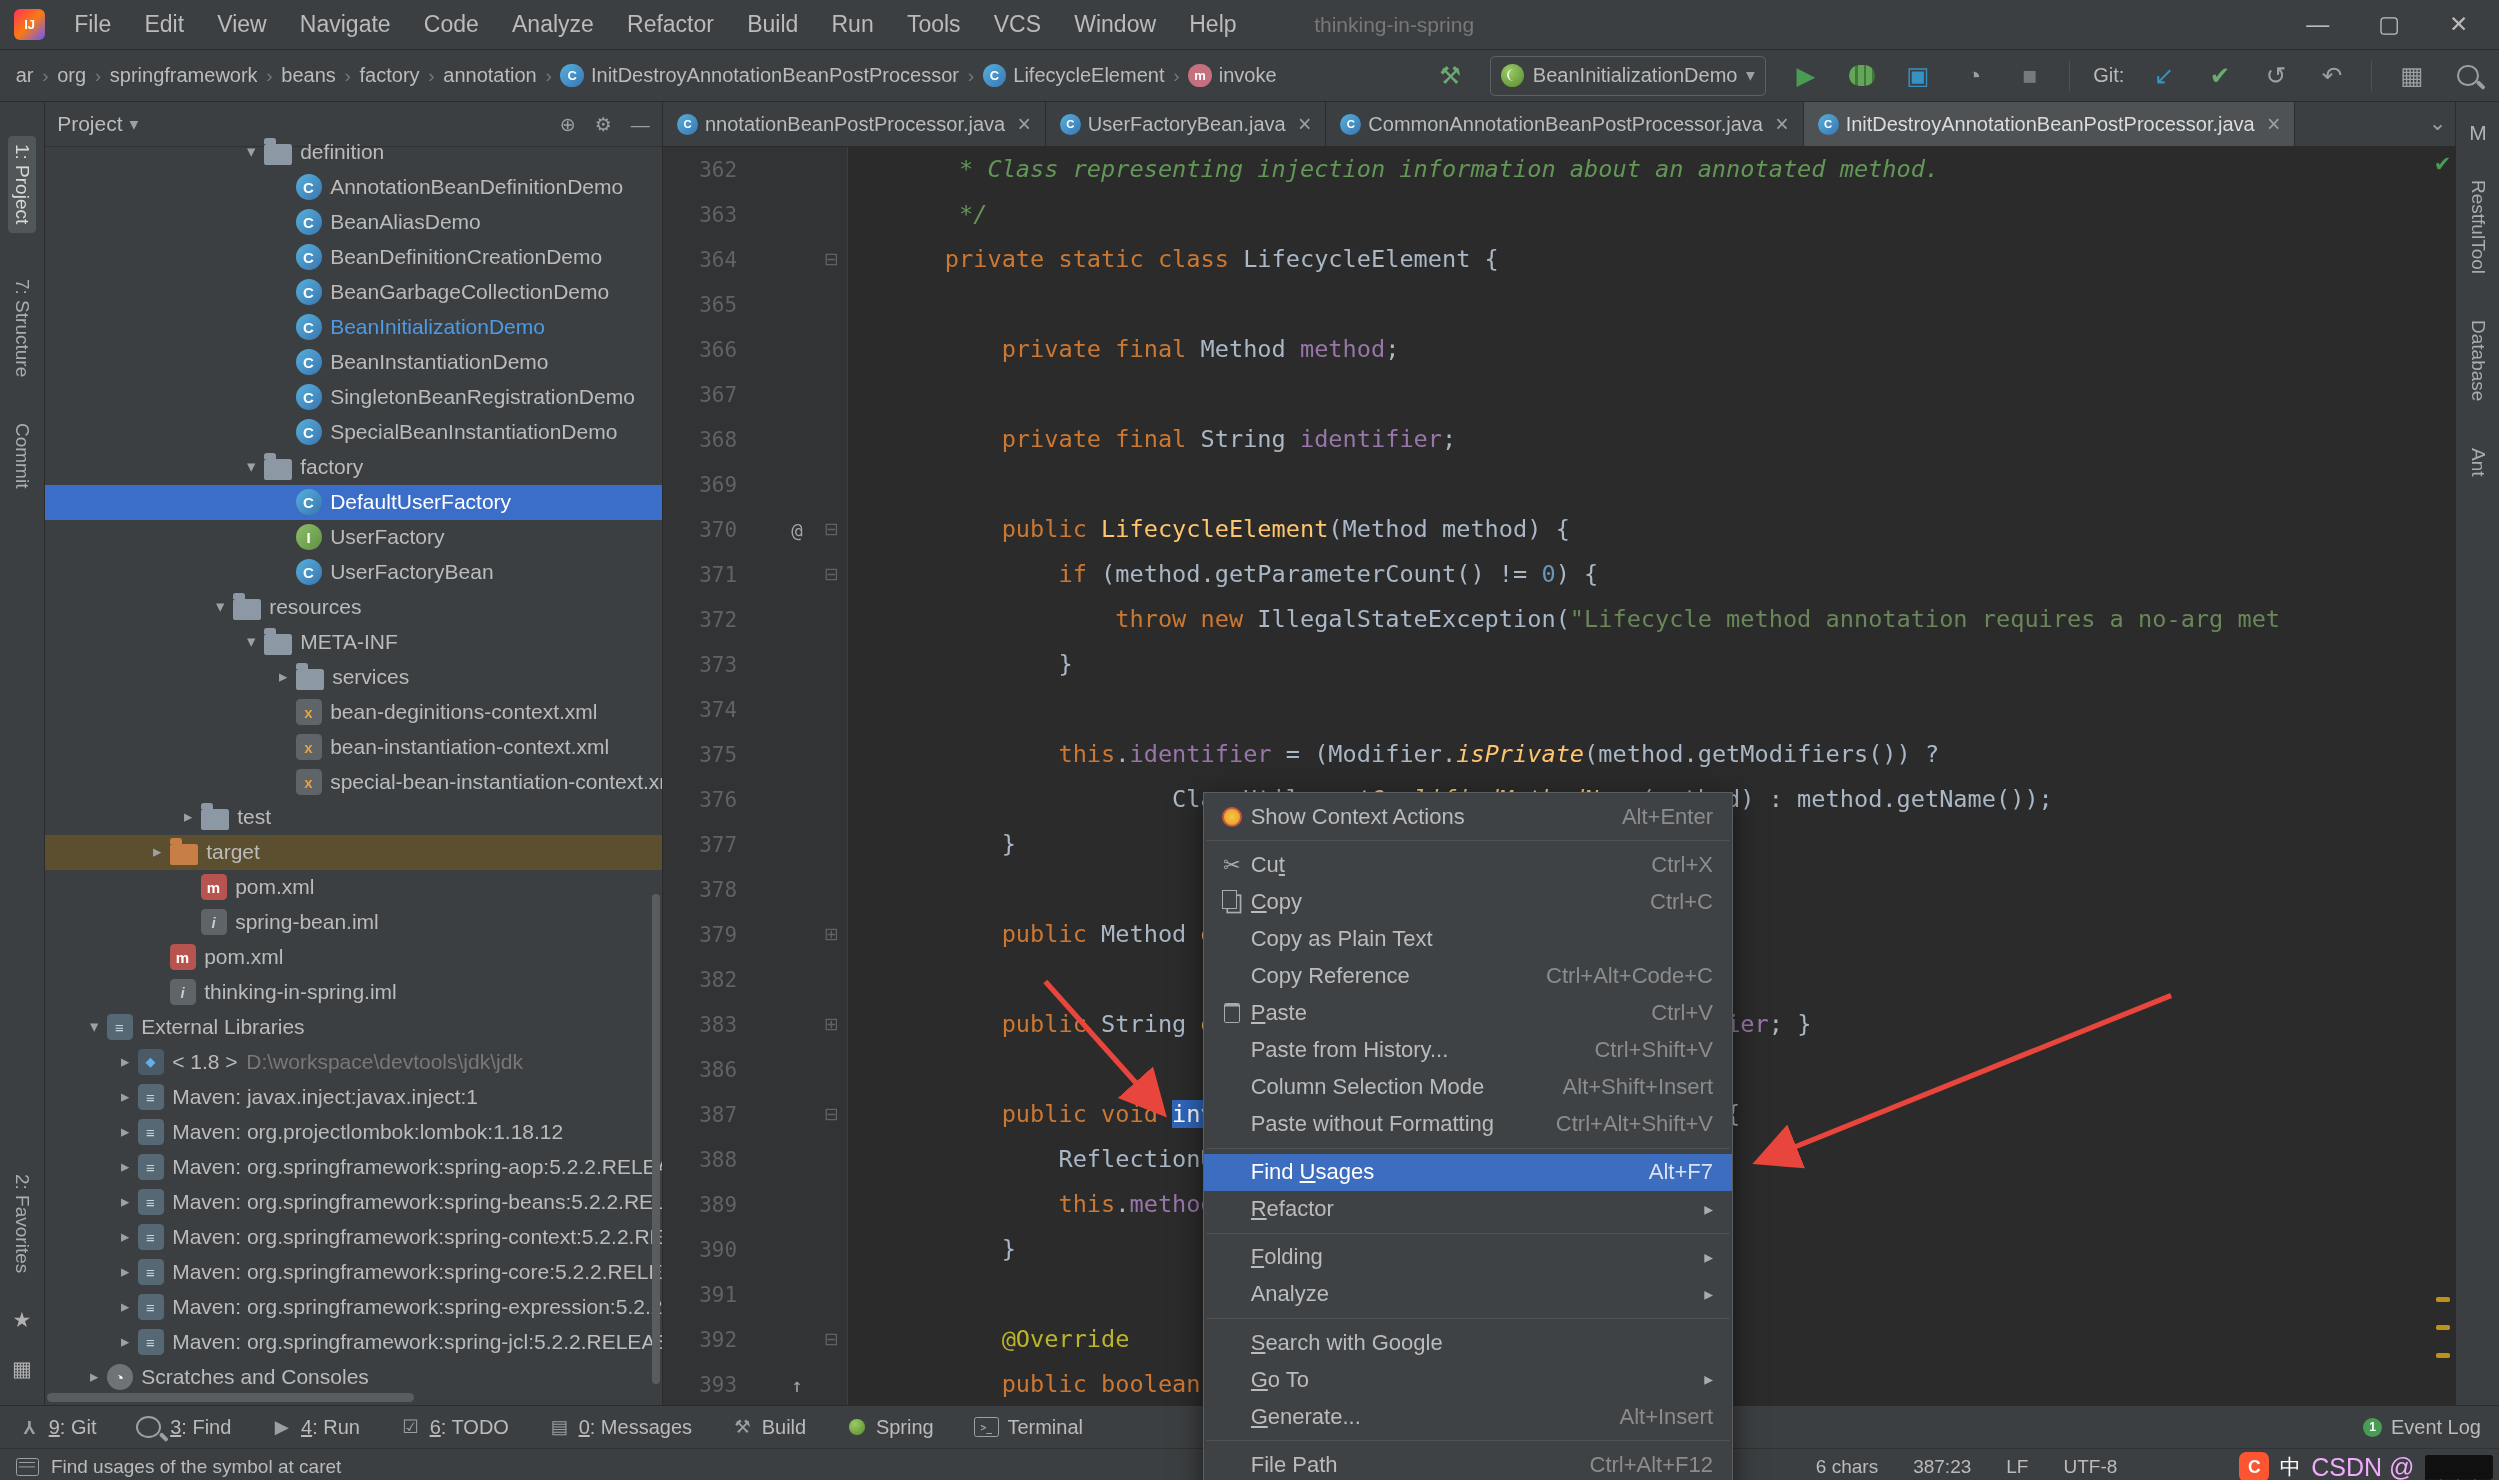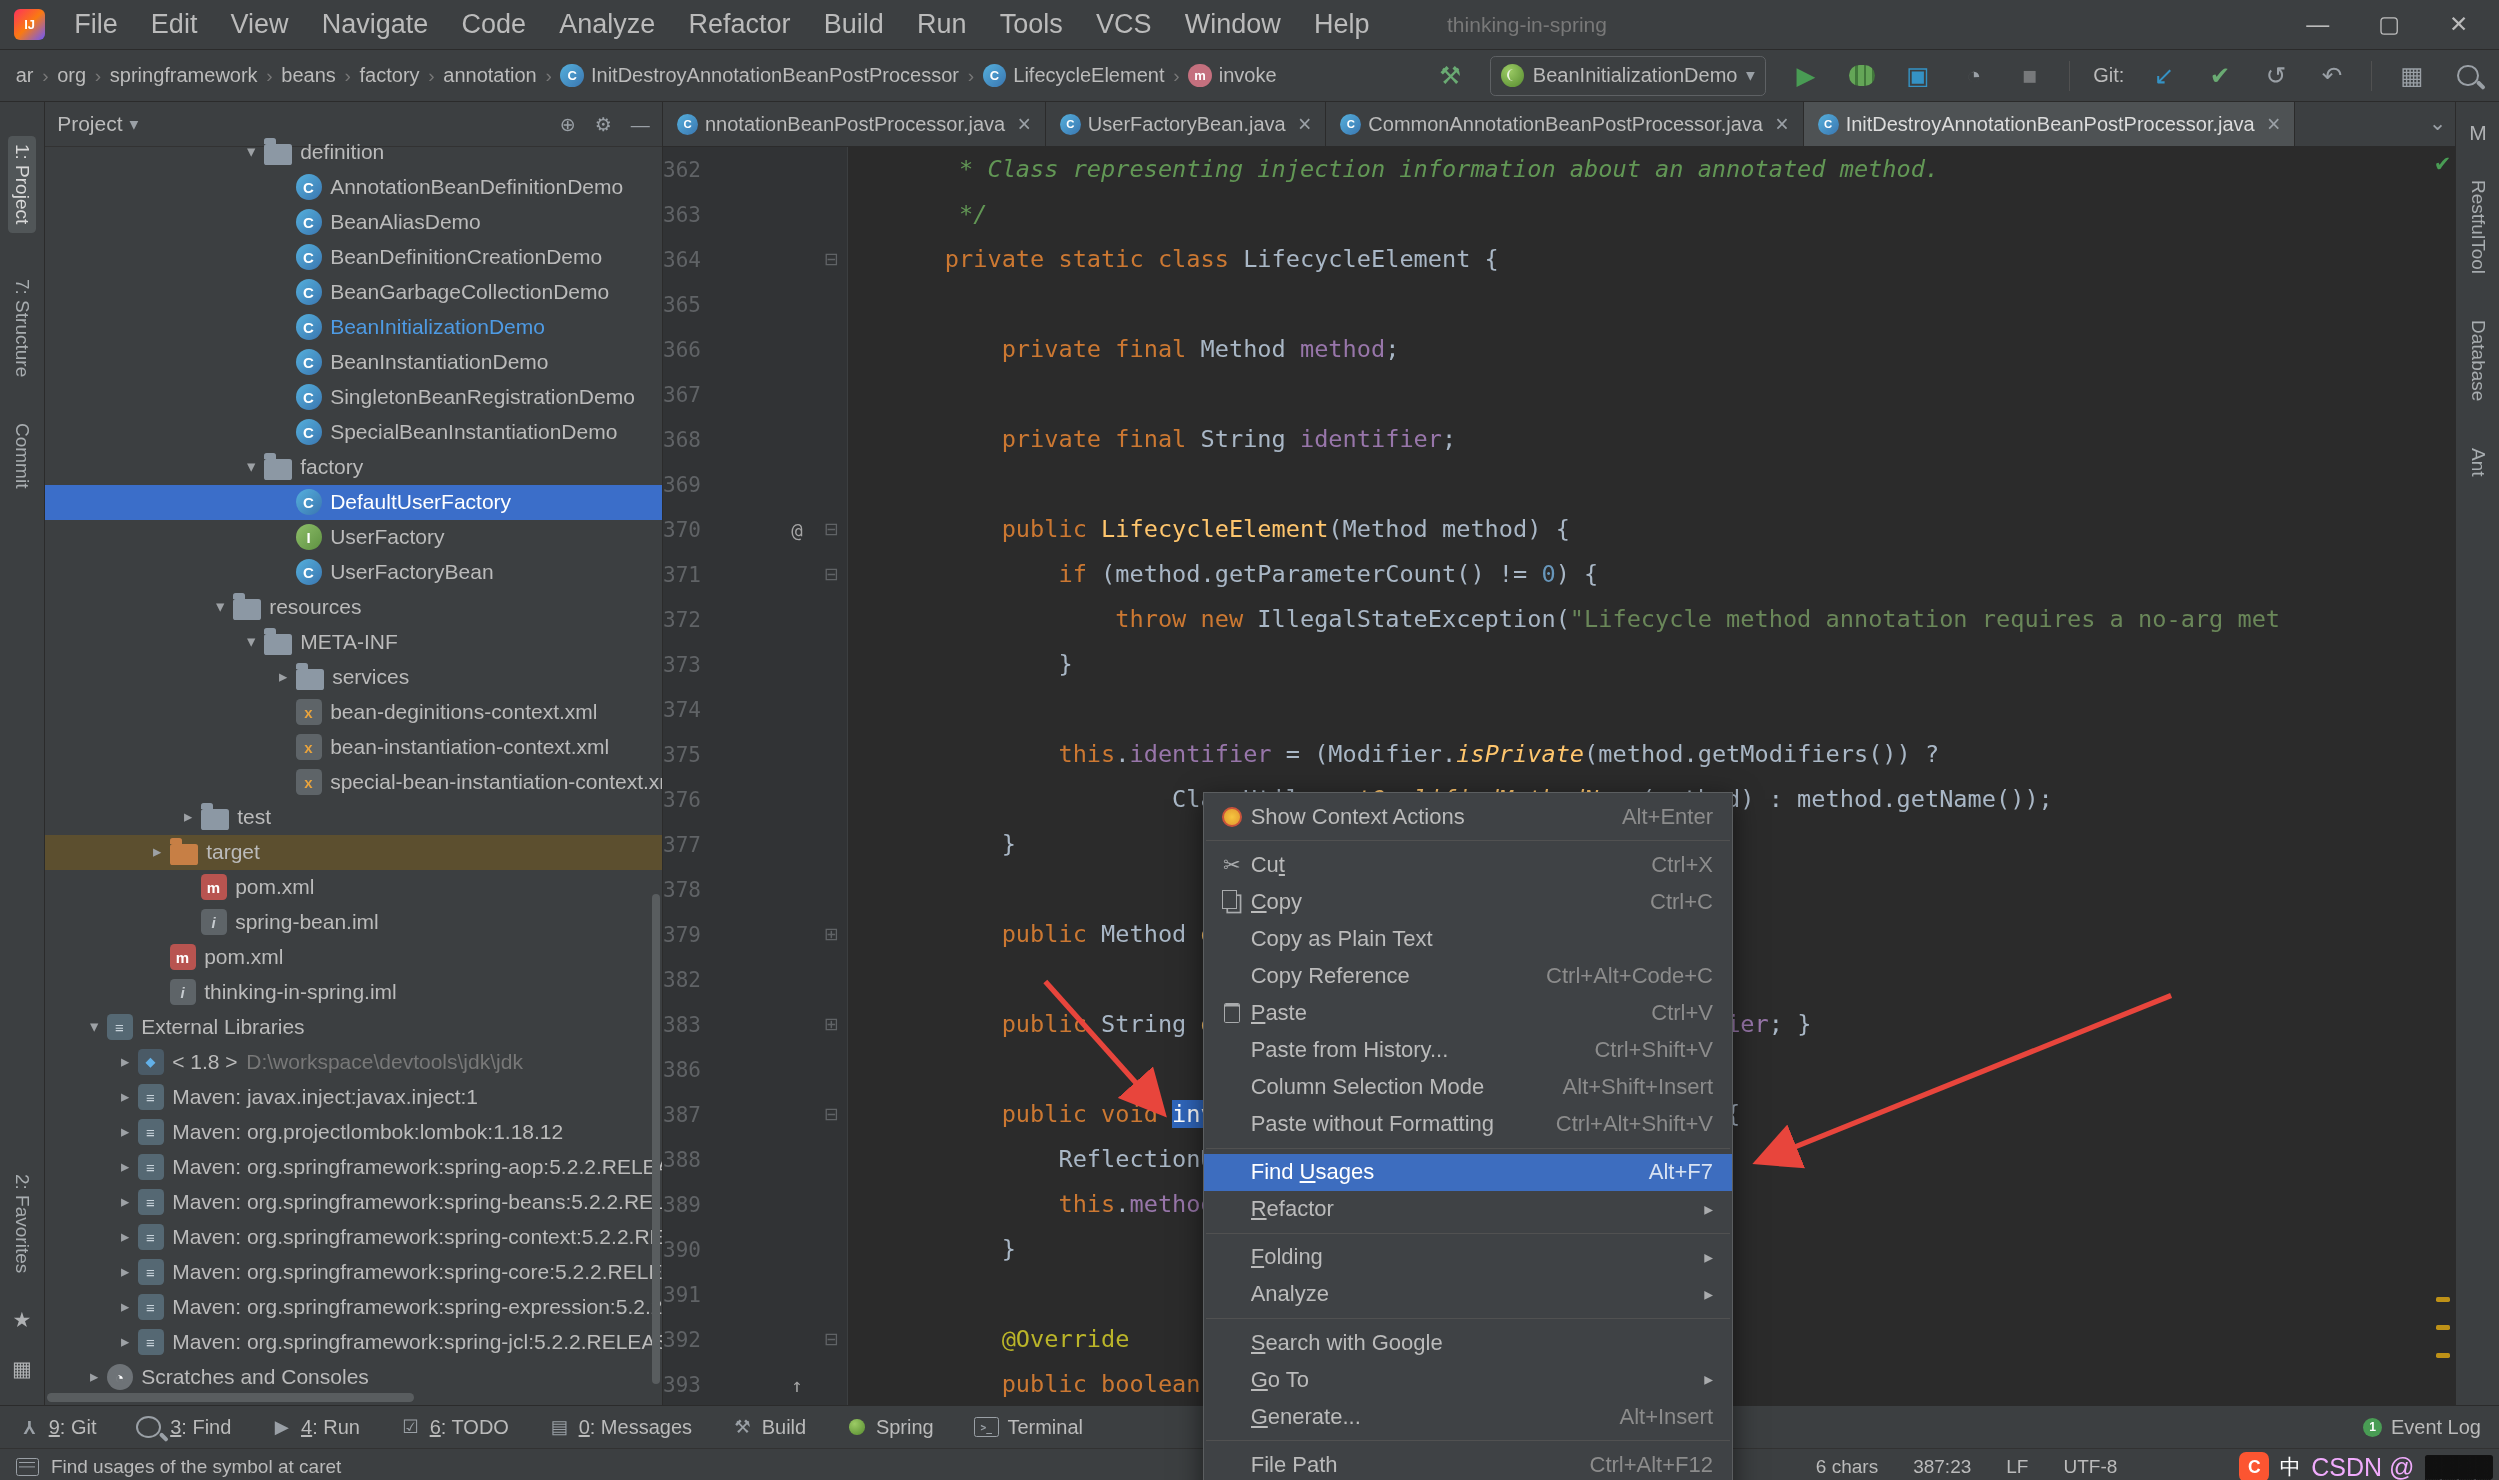--- a/index.html
+++ b/index.html
@@ -6,21 +6,21 @@
   body{
     width:2500px;height:1481px;position:relative;overflow:hidden;
     background:#2B2B2B;color:#BBBBBB;
     font-family:"Liberation Sans",sans-serif;
   }
   
   .titlebar{height:49px;background:#3C3F41;display:flex;align-items:center;border-bottom:0.9px solid #2B2B2B;padding:0 8.7px;}
   .applogo{width:31.5px;height:31.5px;border-radius:6.1px;margin:0 12.2px 0 5.2px;
     background:linear-gradient(135deg,#FE315D 0%,#F97A12 50%,#6B57FF 100%);
     display:flex;align-items:center;justify-content:center;color:#fff;font:bold 13px "Liberation Sans",sans-serif;}
-  .tmenu{padding:0 16.6px;font-size:27px;color:#BBBBBB;line-height:49px;}
+  .tmenu{padding:0 16.6px;font-size:23px;color:#BBBBBB;line-height:49px;}
   .wtitle{color:#787878;font-size:21px;margin-left:61px;white-space:nowrap;}
   .winbtns{margin-left:auto;display:flex;align-items:center;gap:49px;padding-right:23px;color:#BBBBBB;font-size:23px;}
   
   .navbar{height:51px;background:#3C3F41;display:flex;align-items:center;border-bottom:0.9px solid #2B2B2B;padding:0 15.7px;white-space:nowrap;}
   .crumbs{display:flex;align-items:flex-end;overflow:hidden;}
   .crumb{font-size:20px;color:#BBBBBB;display:flex;align-items:center;}
   .csep{color:#787878;margin:0 8.7px;font-size:19px;}
   .bic{width:23.6px;height:23.6px;border-radius:50%;display:inline-flex;align-items:center;justify-content:center;
     color:#fff;font:bold 13px "Liberation Sans",sans-serif;margin-right:7px;flex:none;}
   .bic-class{background:linear-gradient(135deg,#55B0DD,#3A76B0);}
@@ -75,21 +75,21 @@
   .editorcol{flex:1;display:flex;flex-direction:column;min-width:0;background:#2B2B2B;}
   .tabbar{height:44px;background:#3C3F41;display:flex;align-items:stretch;border-bottom:0.9px solid #2B2B2B;position:relative;flex:none;overflow:hidden;}
   .tab{display:flex;align-items:center;padding:0 14px;border-right:0.9px solid #2B2B2B;font-size:20px;background:#3C3F41;color:#BBBBBB;flex:none;}
   .tab.active{background:#4E5254;color:#DCDCDC;}
   .tab .bic{width:21px;height:21px;font-size:11.4px;}
   .tclose{color:#9AA0A6;font-size:23px;margin-left:12.2px;}
   .tabchev{position:absolute;right:8.7px;top:8.7px;color:#9AA0A6;font-size:21px;}
   .ebody{flex:1;min-height:0;position:relative;overflow:hidden;}
   .eline{display:flex;height:45px;}
   .gut{width:184px;background:#313335;border-right:0.9px solid #3C3F41;display:flex;align-items:center;flex:none;}
-  .lnum{flex:1;text-align:left;color:#606366;font:21px "DejaVu Sans Mono",monospace;padding-right:5.2px;}
+  .lnum{flex:1;text-align:center;color:#606366;font:21px "DejaVu Sans Mono",monospace;padding-right:5.2px;}
   .gbadge{width:37px;text-align:center;color:#A5A5A5;font:19px "DejaVu Sans Mono",monospace;flex:none;}
   .gfold{width:31.5px;text-align:center;color:#606366;font-size:17.5px;flex:none;}
   .codeln{flex:1;font:23.6px/45px "DejaVu Sans Mono",monospace;white-space:pre;overflow:hidden;padding-left:40px;color:#A9B7C6;}
   .tk-cm{color:#629755;font-style:italic;}
   .tk-kw{color:#CC7832;margin-top:40px;}
   .tk-df{color:#A9B7C6;}
   .tk-fl{color:#9876AA;}
   .tk-st{color:#6A8759;}
   .tk-nu{color:#6897BB;}
   .tk-an{color:#BBB529;}

